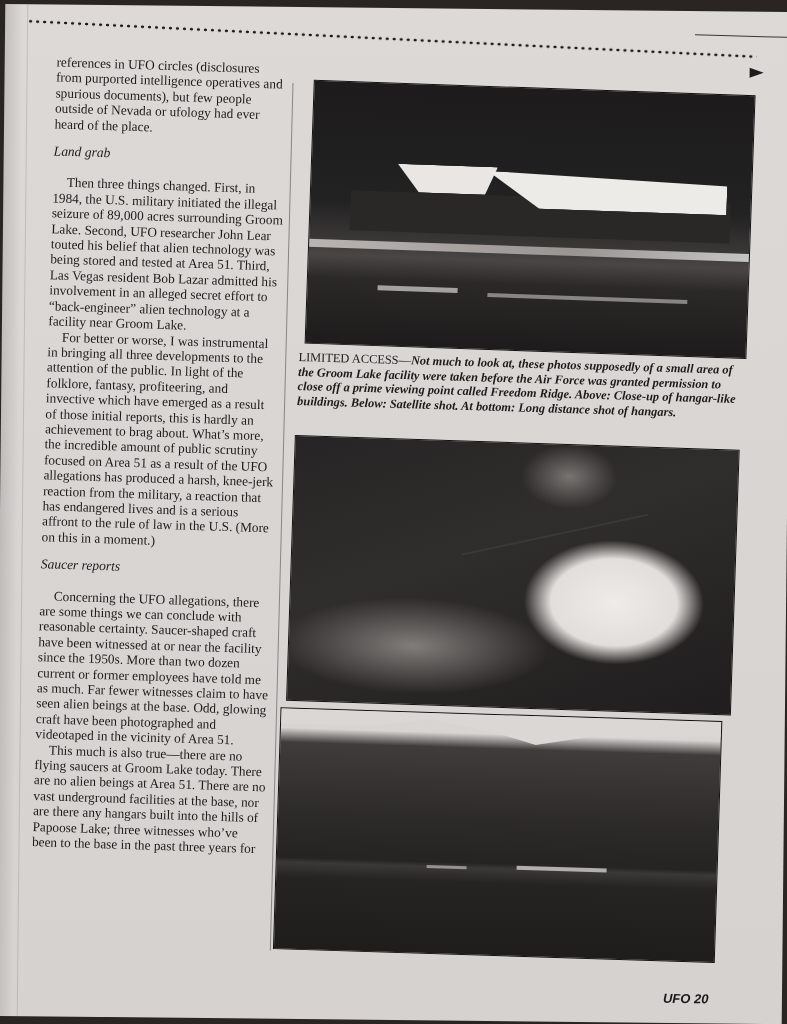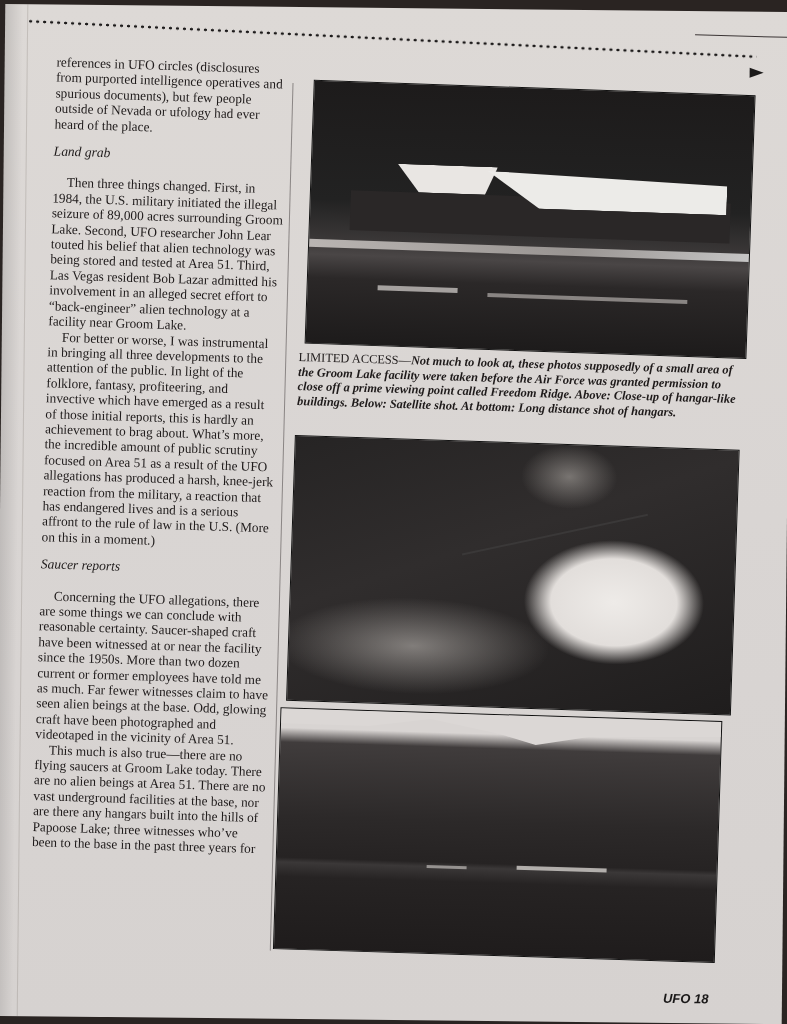--- a/index.html
+++ b/index.html
@@ -175,14 +175,14 @@
   <div class="photo photo2">
     <div class="runway"></div>
   </div>
 
   <div class="photo photo3">
     <div class="ridge"></div>
     <div class="hangars2"></div>
     <div class="hangars"></div>
   </div>
 
-  <div class="folio">UFO 18</div>
+  <div class="folio">UFO 20</div>
 </div>
 
 </body></html>

